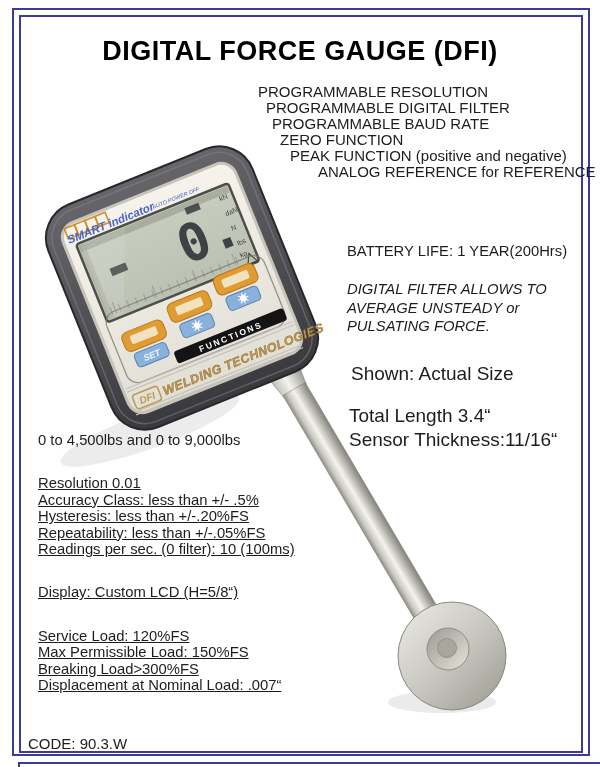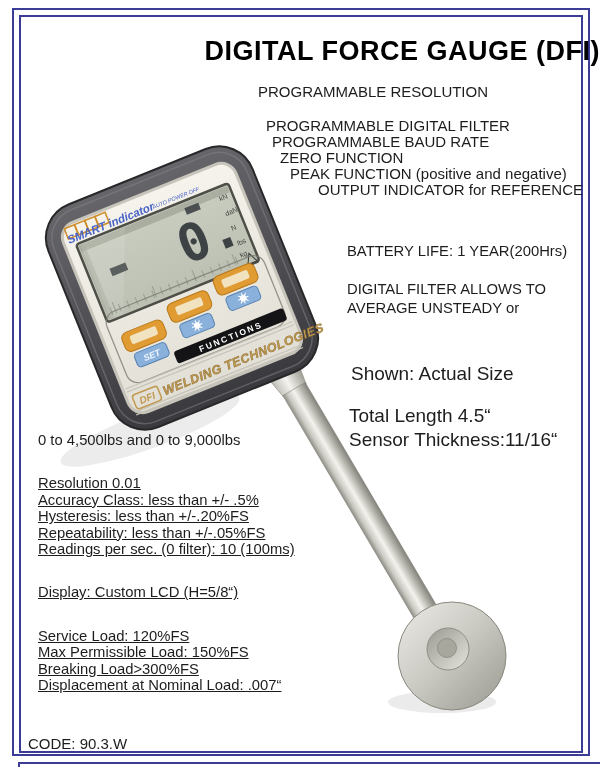--- a/index.html
+++ b/index.html
@@ -2,29 +2,29 @@
 <html><head>
 <meta charset="utf-8">
 <style>
   html,body{margin:0;padding:0;background:#fff;}
   #page{position:relative;width:600px;height:767px;background:#ffffff;overflow:hidden;
         font-family:"Liberation Sans",sans-serif;color:#1d1d1f;}
   .abs{position:absolute;}
   #border-outer{left:12px;top:8px;right:10px;bottom:11px;border:2px solid #3a3c96;}
   #border-inner{left:19px;top:15px;right:17px;bottom:14px;border:2px solid #3a3c96;}
   #next-box{left:18px;top:762px;width:580px;height:30px;border:2px solid #3a3c96;background:#fff;}
-  #title{left:0;top:36px;width:600px;text-align:right;font-size:27px;font-weight:bold;
+  #title{left:0;top:36px;width:600px;text-align:center;font-size:27px;font-weight:bold;
          color:#000;letter-spacing:.5px;}
   #features{left:258px;top:84px;font-size:15px;line-height:15.9px;white-space:nowrap;}
-  #features .f1{margin-left:8px;margin-top:18px;}  #features .f2{margin-left:14px;}
+  #features .f1{margin-left:8px;}  #features .f2{margin-left:14px;}
   #features .f3{margin-left:22px;} #features .f4{margin-left:32px;}
   #features .f5{margin-left:46px;} #features .f6{margin-left:60px;}
   .body-txt{font-size:14.8px;line-height:16.4px;white-space:nowrap;}
   #battery{left:347px;top:243px;}
-  #filter-note{left:347px;top:280px;line-height:18.6px;}
+  #filter-note{left:347px;top:280px;line-height:18.6px;font-style:italic;}
   #shown{left:351px;top:363px;font-size:19px;}
   #dims{left:349px;top:404px;font-size:19px;line-height:24px;white-space:nowrap;}
   #specs{left:38px;top:432px;}
   #specs .gap{margin-top:27px;text-decoration:underline;}
   #code{left:28px;top:735px;font-size:15px;}
   svg text{font-family:"Liberation Sans",sans-serif;}
   svg .lcd-digit{font-family:"DejaVu Sans Mono",monospace;}
 </style>
 </head>
 <body>
@@ -187,31 +187,32 @@
   </svg>
 
   <div class="abs" id="title">DIGITAL FORCE GAUGE (DFI)</div>
 
   <div class="abs" id="features">
     <div class="f0">PROGRAMMABLE RESOLUTION</div>
     <div class="f1">PROGRAMMABLE DIGITAL FILTER</div>
     <div class="f2">PROGRAMMABLE BAUD RATE</div>
     <div class="f3">ZERO FUNCTION</div>
     <div class="f4">PEAK FUNCTION (positive and negative)</div>
-    <div class="f6">OUTPUT INDICATOR for REFERENCE</div>
+    <div class="f6">ANALOG REFERENCE for REFERENCE</div>
   </div>
 
   <div class="abs body-txt" id="battery">BATTERY LIFE: 1 YEAR(200Hrs)</div>
   <div class="abs body-txt" id="filter-note">
     <div>DIGITAL FILTER ALLOWS TO</div>
     <div>AVERAGE UNSTEADY or</div>
+    <div>PULSATING FORCE.</div>
   </div>
   <div class="abs" id="shown">Shown: Actual Size</div>
   <div class="abs" id="dims">
-    <div>Total Length 4.5“</div>
+    <div>Total Length 3.4“</div>
     <div>Sensor Thickness:11/16“</div>
   </div>
 
   <div class="abs body-txt" id="specs">
     <div>
       <div>0 to 4,500lbs and 0 to 9,000lbs</div>
     </div>
     <div class="gap">
       <div>Resolution 0.01</div>
       <div>Accuracy Class: less than +/- .5%</div>

